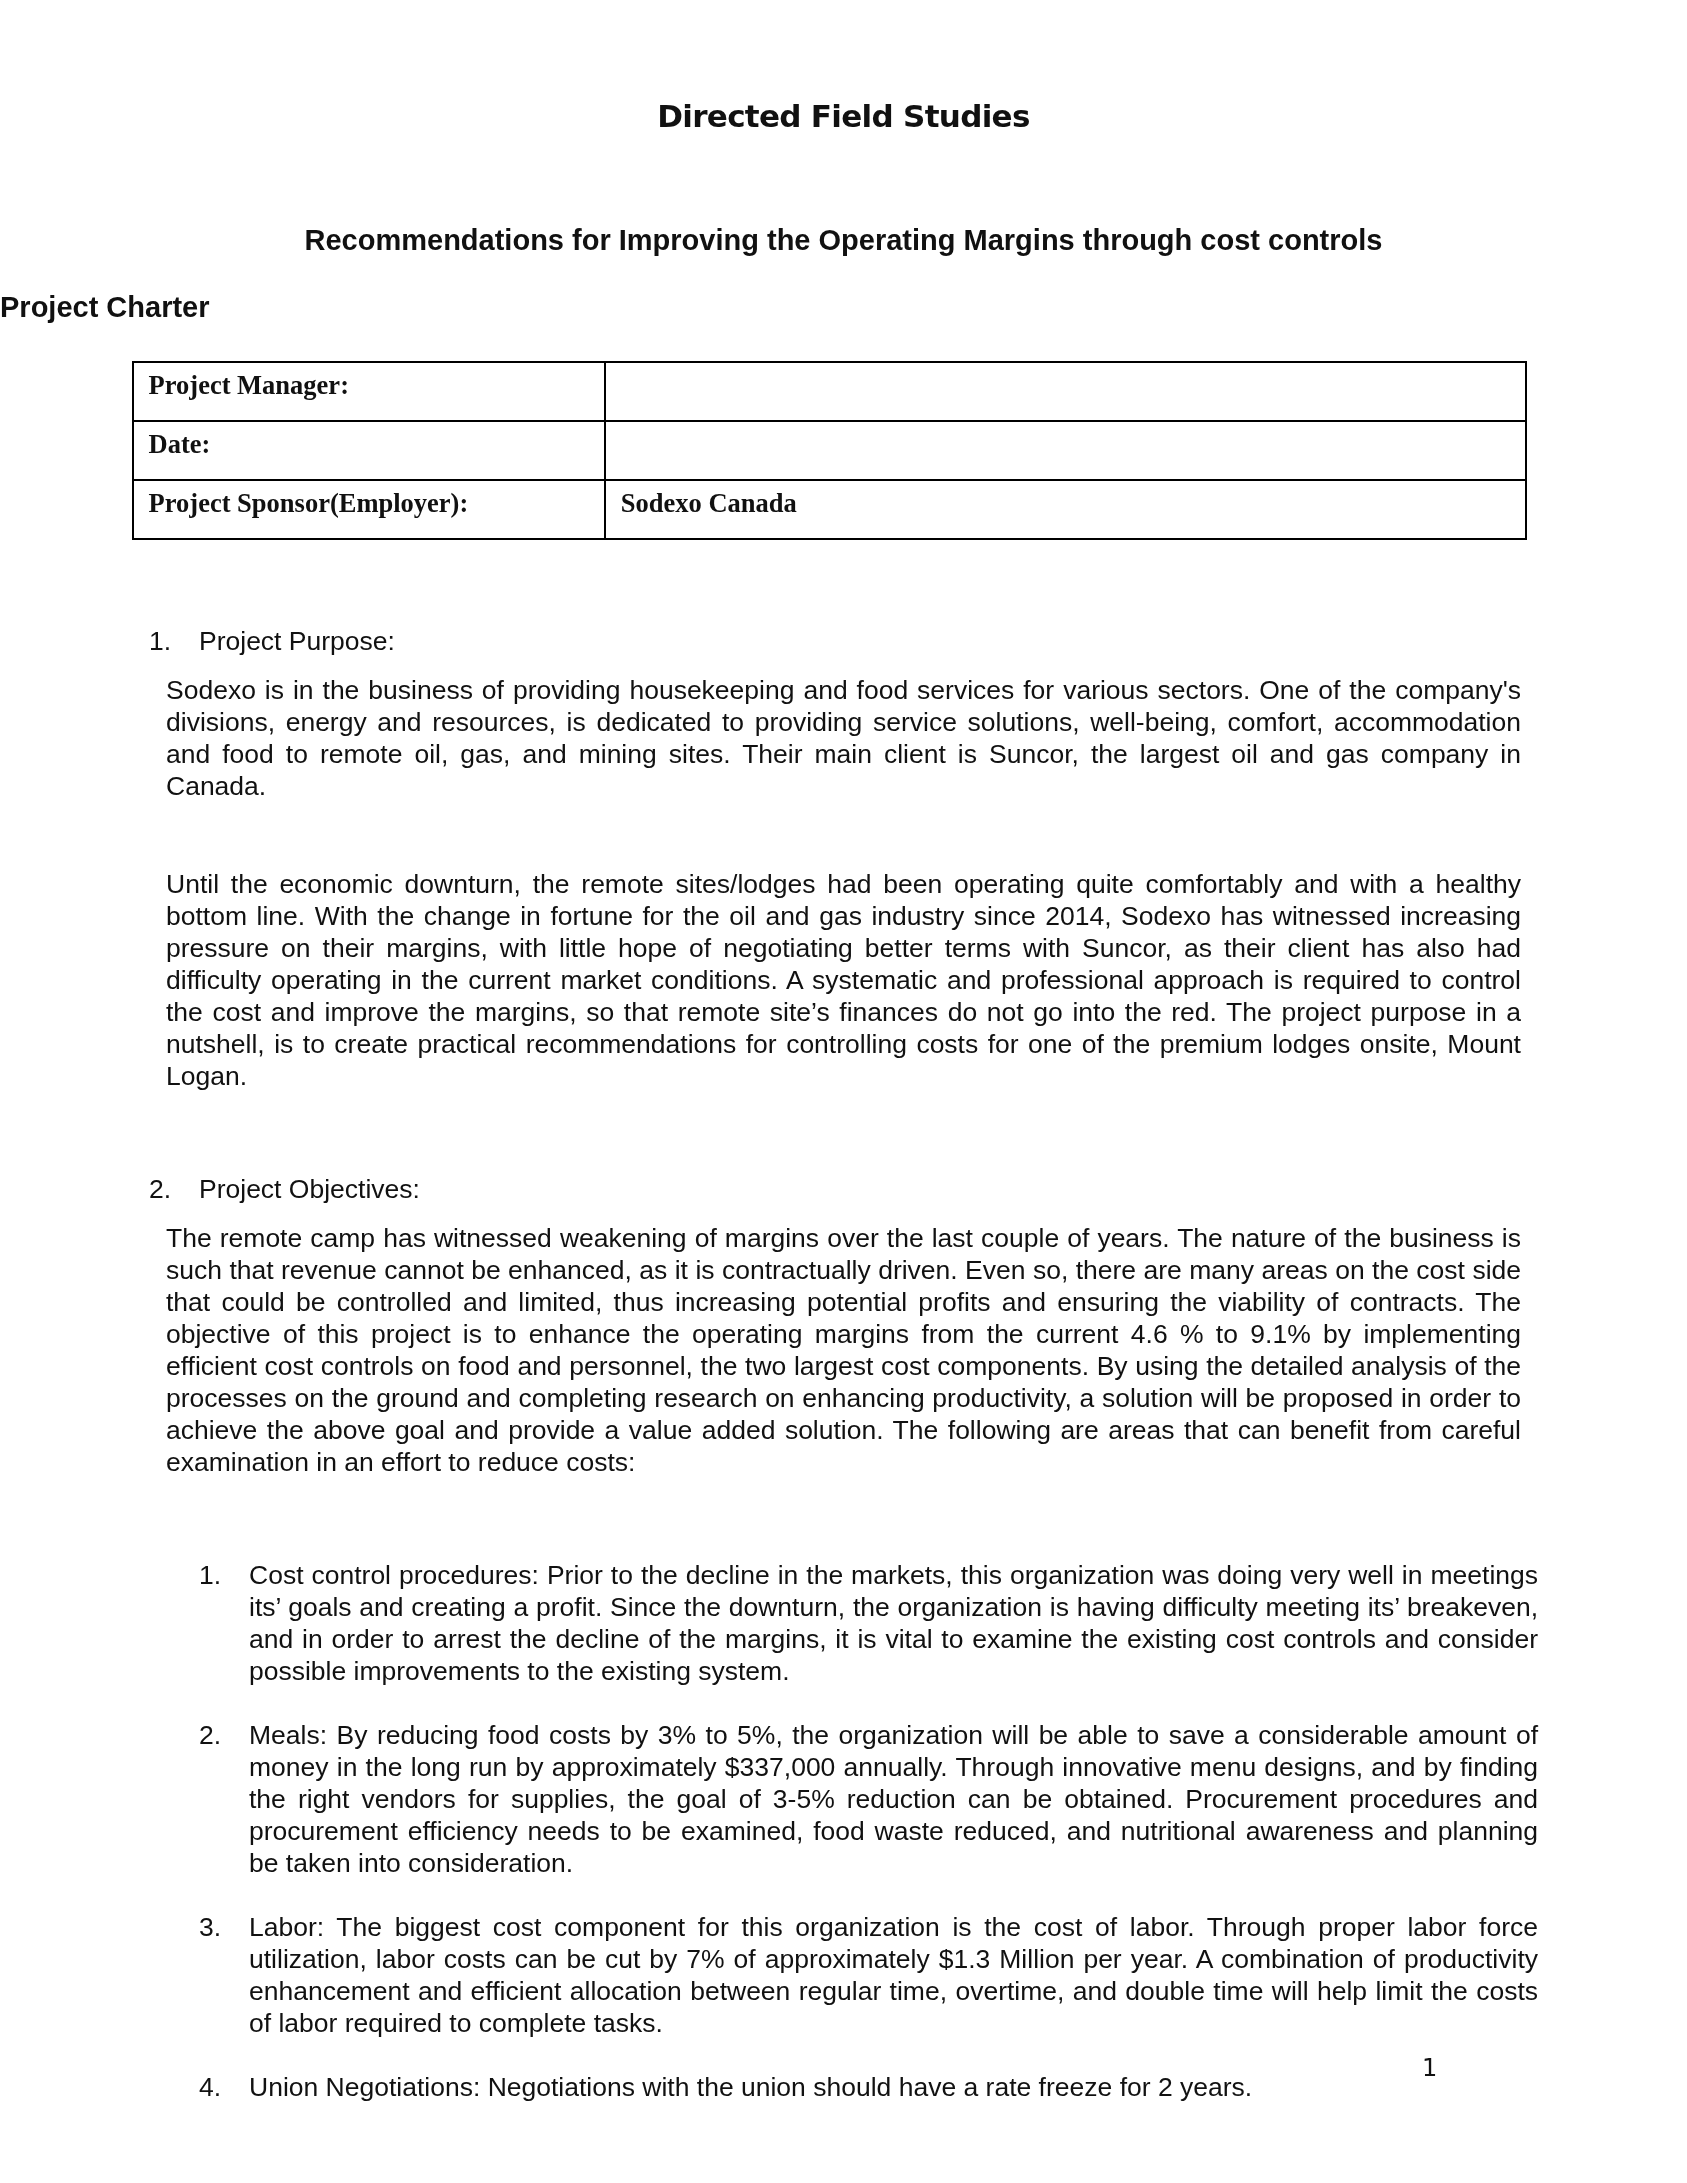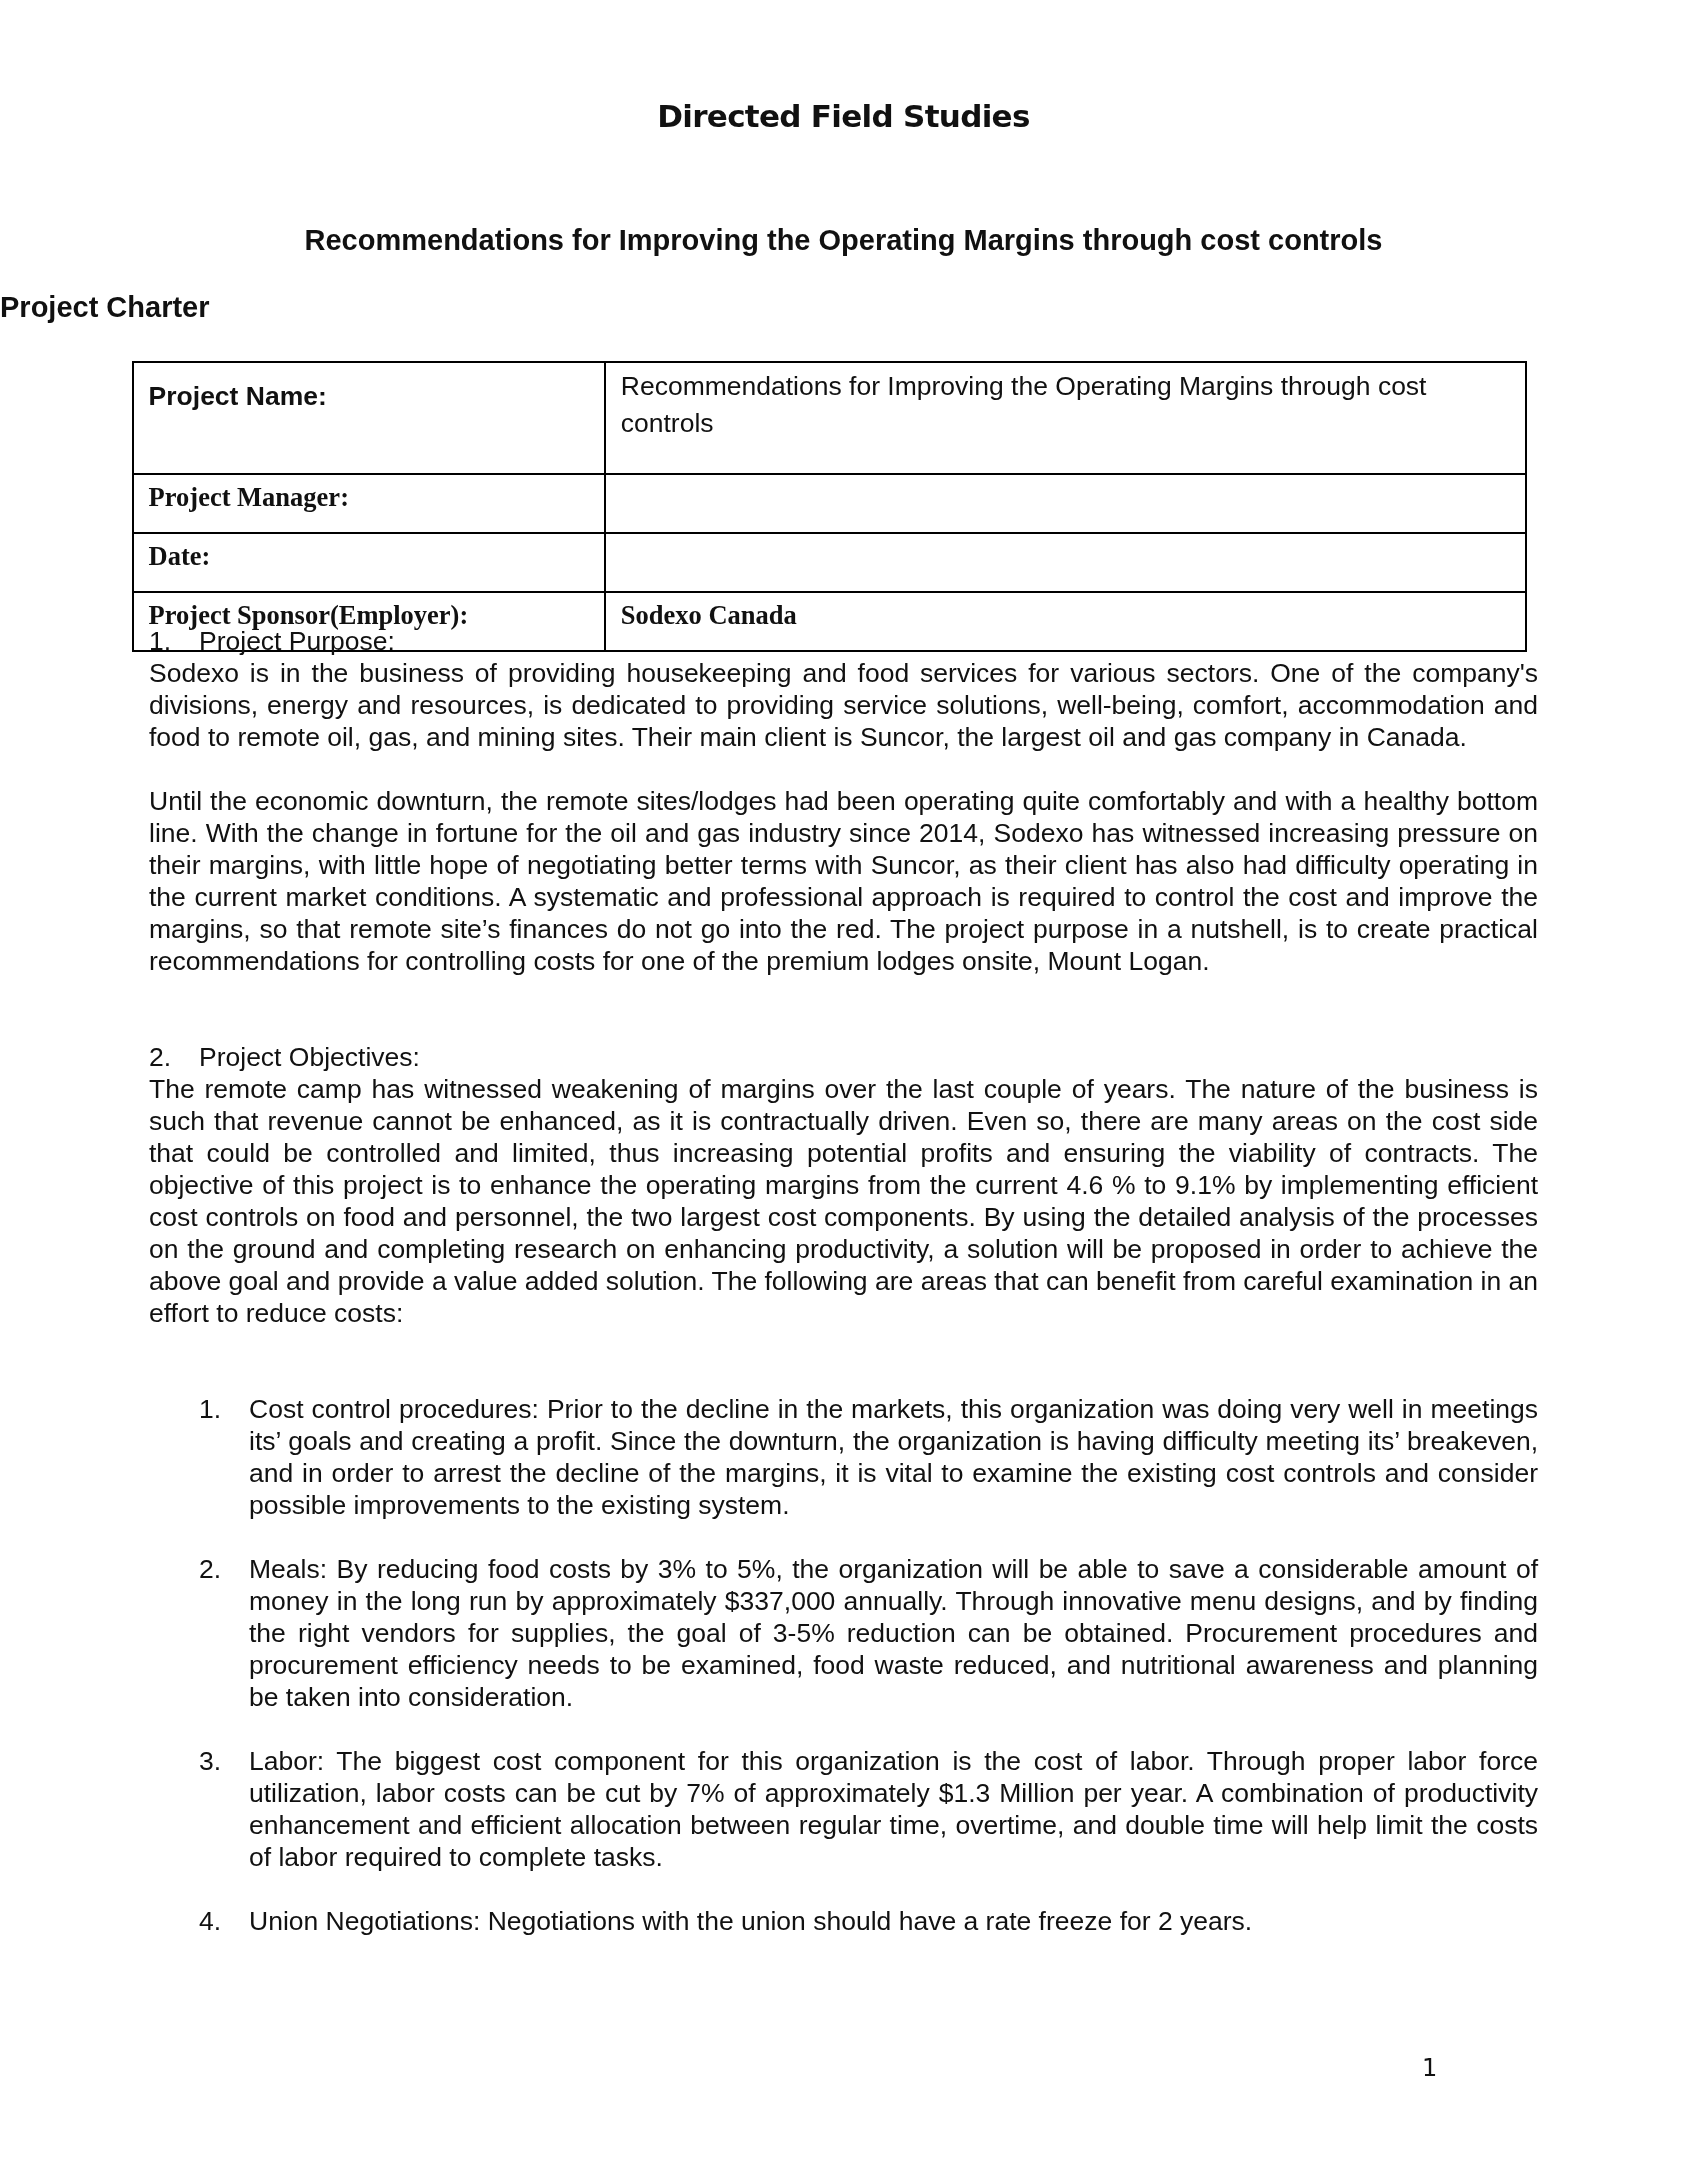--- a/index.html
+++ b/index.html
@@ -26,21 +26,21 @@
   table.charter tr.r-name td { height: 90px; }
   table.charter tr.r-name td.label { padding-top: 14.6px; }
   table.charter tr.r-small td { height: 33px; padding-top: 4px; padding-bottom: 16px; font-family: Liberation Serif, serif; }
   .value-bold { font-weight: bold; }
   .content {
     position: absolute; top: 625px; left: 149px; width: 1389px;
     font-family: "Liberation Sans", sans-serif; font-size: 26.5px; line-height: 32px;
   }
   .section-heading { font-weight: normal; margin: 0; }
   .section-heading .num { display: inline-block; width: 50px; }
-  p { margin: 0; text-align: justify; }
+  p { margin: 17px; text-align: justify; }
   .para-gap { height: 32px; }
   .big-gap { height: 64px; }
   ol.areas { list-style: none; margin: 0; padding: 0; }
   ol.areas li { position: relative; padding-left: 100px; text-align: justify; margin-bottom: 32px; }
   ol.areas li .marker { position: absolute; left: 50px; top: 0; }
   .page-number {
     position: absolute; top: 2054px; left: 1422px;
     font-family: "DejaVu Sans", sans-serif; font-size: 24px;
   }
 </style>
@@ -48,24 +48,20 @@
 <body>
 
 <div class="page">
 
   <div class="doc-header">Directed Field Studies</div>
   <div class="title">Recommendations for Improving the Operating Margins through cost controls</div>
   <div class="subtitle">Project Charter</div>
 
   <table class="charter">
     <tbody>
-        <tr class="r-name">
-      <td class="label">Project Name:</td>
-      <td>Recommendations for Improving the Operating Margins through cost controls</td>
-    </tr>
     <tr class="r-small">
       <td class="label">Project Manager:</td>
       <td></td>
     </tr>
     <tr class="r-small">
       <td class="label">Date:</td>
       <td></td>
     </tr>
     <tr class="r-small">
       <td class="label">Project Sponsor(Employer):</td>

